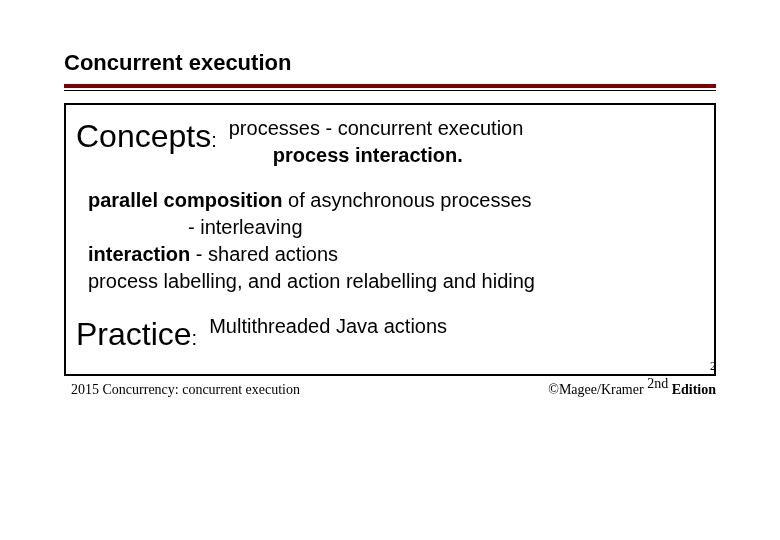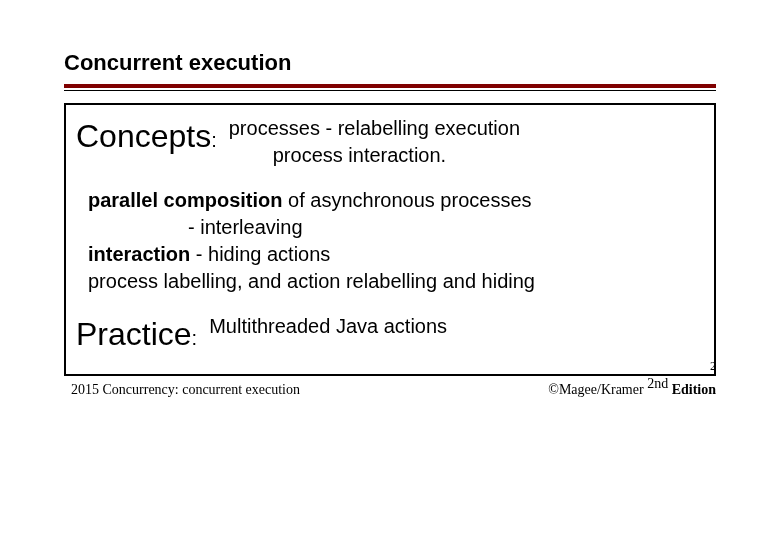--- a/index.html
+++ b/index.html
@@ -8,21 +8,21 @@
   .title { font-size: 22px; font-weight: bold; margin-bottom: 8px; }
   .rule1 { height: 4px; background: #800000; margin-bottom: 2px; }
   .rule2 { height: 1px; background: #000; }
   .content-box { border: 2px solid #000; margin-top: 12px; padding: 10px 10px 18px 10px; }
   .row { display: flex; align-items: flex-start; margin-bottom: 18px; font-size: 20px; line-height: 1.35; }
   .row:last-child { margin-bottom: 0; }
   .label { font-size: 32px; white-space: nowrap; }
   .colon { font-size: 20px; }
   .body { padding-left: 12px; flex: 1; }
   .body .indent { padding-left: 100px; }
-  .body .indent2 { padding-left: 44px; }
+  .body .indent2 { padding-left: 44px; font-weight: bold; }
   .practice-row { margin-top: 8px; }
   .page-num { position: absolute; bottom: 58px; right: 64px; font-size: 12px; font-family: 'Times New Roman', serif; }
   .footer { position: absolute; bottom: 34px; left: 71px; right: 64px; display: flex; justify-content: space-between; align-items: baseline; font-family: 'Times New Roman', serif; font-size: 14px; }
   .credit sup { font-size: 14px; }
 </style>
 </head>
 <body>
 
 <div class="slide">
 
@@ -30,33 +30,33 @@
   <div class="rule1"></div>
   <div class="rule2"></div>
 
   <div class="content-box">
 
     <div class="row">
       <div>
         <span class="label">Concepts</span><span class="colon">:</span>
       </div>
       <div class="body">
-        <div>processes - relabelling execution</div>
+        <div>processes - concurrent execution</div>
         <div class="indent2">process interaction.</div>
       </div>
     </div>
 
     <div class="row">
       <div class="body">
         <div>
           <b>parallel composition</b><span> of asynchronous processes</span>
         </div>
         <div class="indent">- interleaving</div>
         <div>
-          <b>interaction</b><span> - hiding actions</span>
+          <b>interaction</b><span> - shared actions</span>
         </div>
         <div>process labelling, and action relabelling and hiding</div>
       </div>
     </div>
 
     <div class="row practice-row">
       <div>
         <span class="label">Practice</span><span class="colon">:</span>
       </div>
       <div class="body">

